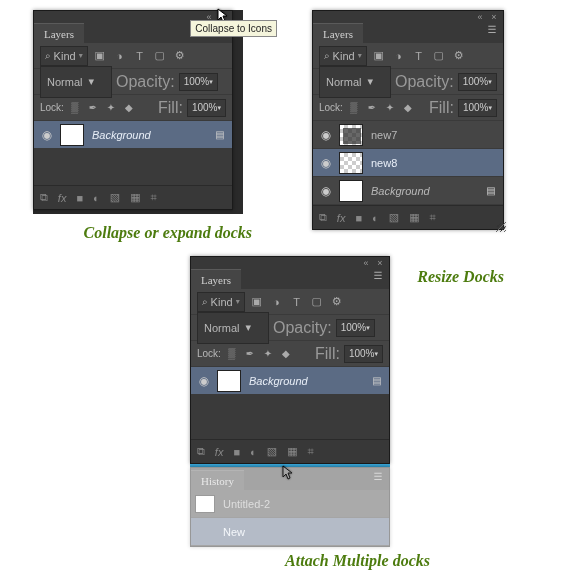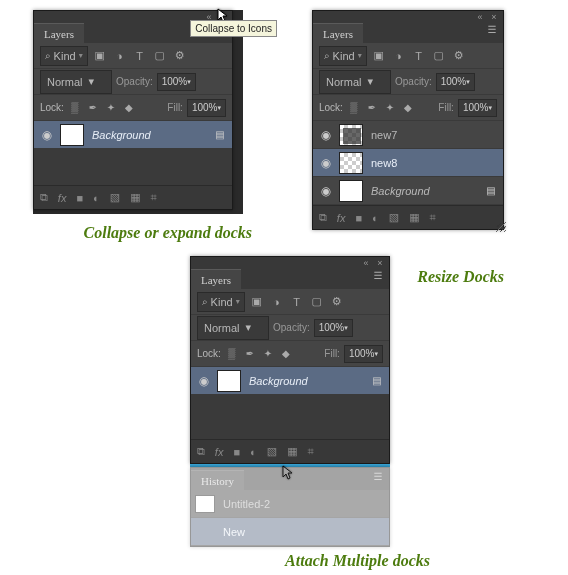--- a/index.html
+++ b/index.html
@@ -13,22 +13,22 @@
   .tabbar { height: 22px; display:flex; align-items:flex-end; background: #383838; position:relative;font-family:Liberation Serif, serif; }
   .tab { background:#454545; color:#d0d0d0; font-size:11px; padding:4px 10px 3px; border-top:1px solid #5a5a5a; }
   .tab-menu { position:absolute; right:4px; top:3px; width:14px; height:14px; color:#aaa; font-size:10px; text-align:center; }
 
   .row { display:flex; align-items:center; height:26px; padding:0 6px; gap:4px; border-bottom:1px solid #3a3a3a; }
   .filter-row .select { display:flex; align-items:center; gap:3px; background:#3a3a3a; border:1px solid #2a2a2a; padding:2px 4px; height:20px; }
   .select .search-ic { font-size:10px; }
   .select .chev { font-size:8px; color:#888; }
   .icon-sm { width:16px; height:16px; display:flex; align-items:center; justify-content:center; color:#aaa; font-size:11px; }
 
-  .blend-row .blend { background:#3a3a3a; border:1px solid #2a2a2a; padding:2px 6px; height:24px; display:flex; align-items:center; gap:6px; min-width:72px;text-align:right; }
-  .label-sm { font-size:10px; color:#999;text-align:center; }
+  .blend-row .blend { background:#3a3a3a; border:1px solid #2a2a2a; padding:2px 6px; height:32px; display:flex; align-items:center; gap:6px; min-width:72px;text-align:right; }
+  .label-sm { font-size:16px; color:#999;text-align:center; }
   .pct-box { background:#3a3a3a; border:1px solid #2a2a2a; padding:2px 4px; height:18px; min-width:36px; display:flex; align-items:center; justify-content:space-between; font-size:10px; color:#ccc; }
   .pct-box .chev { font-size:7px; }
 
   .lock-row { font-size:10px; }
   .lock-row .lock-ic { width:14px; text-align:center; color:#aaa; font-size:10px; }
 
   .layers-area { background:#454545; min-height:28px; }
   .layer { display:flex; align-items:center; height:28px; padding:0 4px; gap:4px; border-bottom:1px solid #3a3a3a; }
   .layer.selected { background:#5b6b84; color:#e8eef7; }
   .vis { width:18px; text-align:center; color:#ccc; font-size:12px; }

